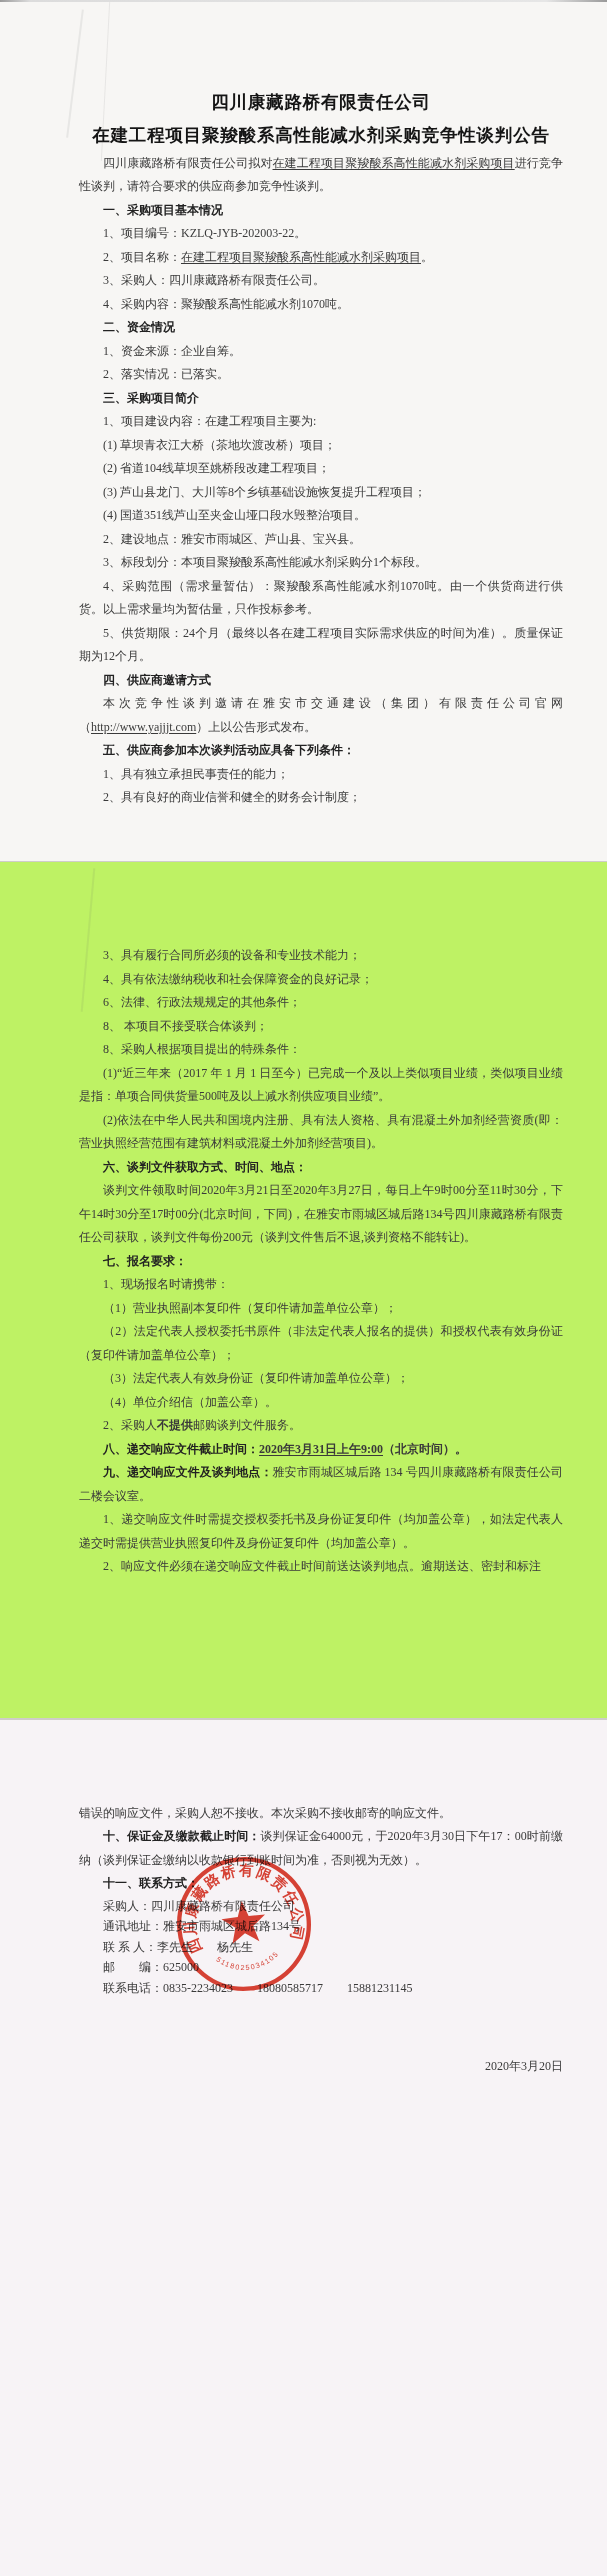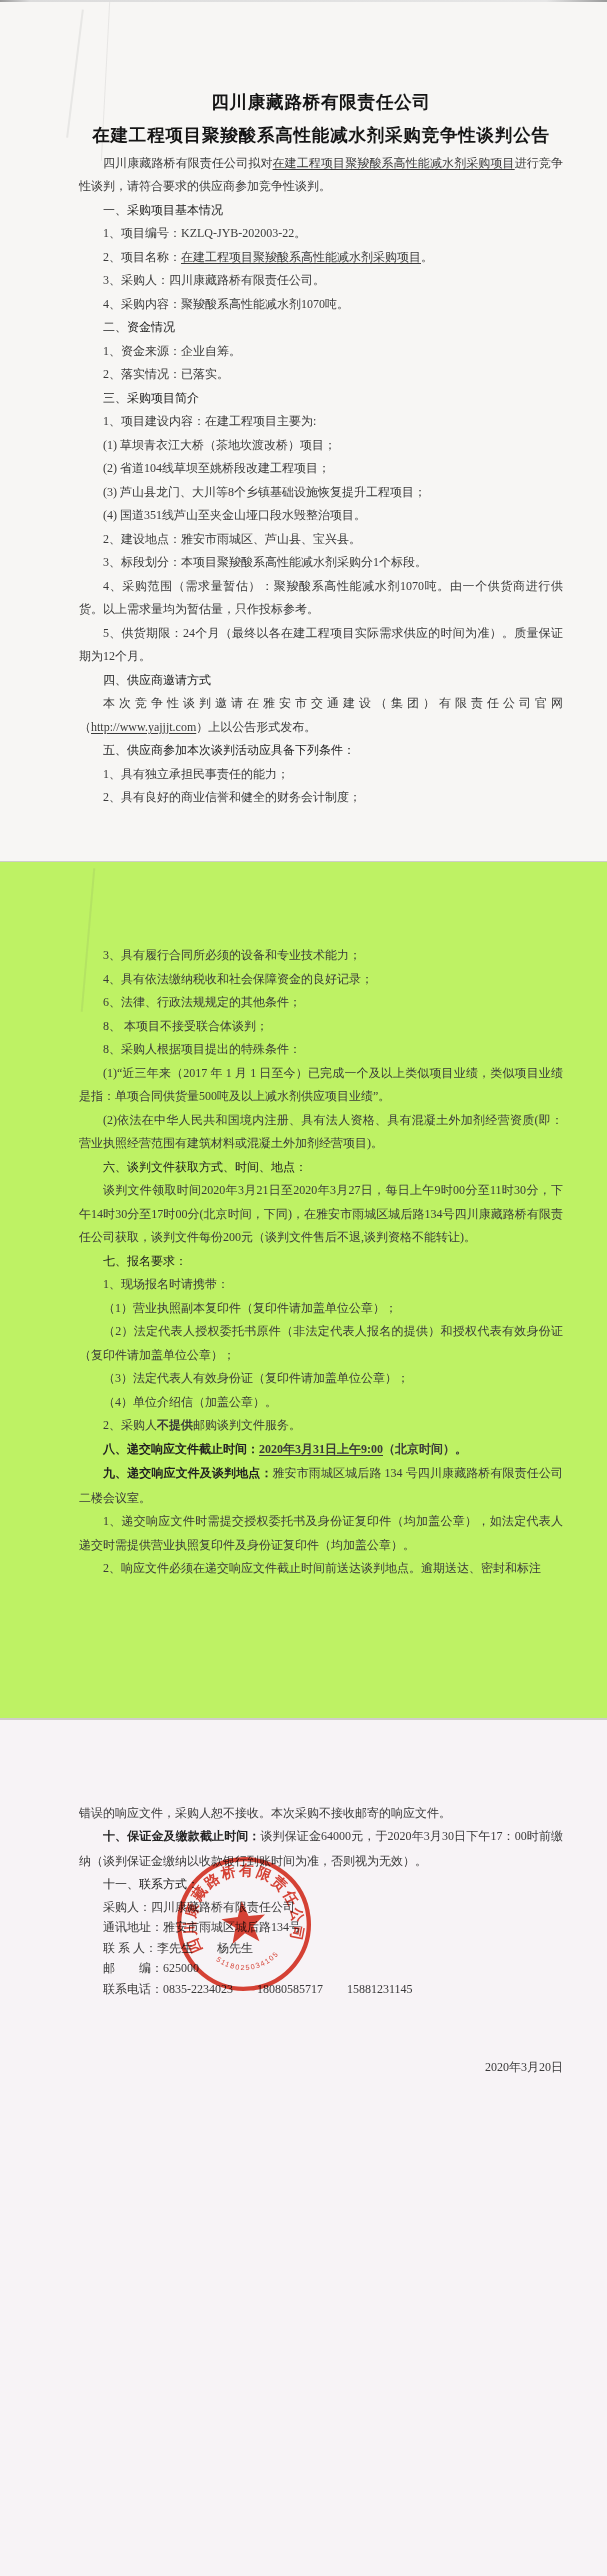--- a/index.html
+++ b/index.html
@@ -8,22 +8,22 @@
   .sheet{position:relative;width:607px;box-sizing:border-box;padding:0 44px 0 79px;overflow:hidden;}
   .sheet-1{height:859px;background:#f7f6f4;padding-top:84px;}
   .sheet-2{height:856px;background:#bef264;padding-top:82px;}
   .sheet-3{height:911px;background:#f7f3f6;padding-top:82px;}
   .seam{height:1.5px;background:#cfcdc9;box-shadow:0 0.8px 1.5px rgba(0,0,0,.15);}
   .title{font-family:"Liberation Sans","DejaVu Sans",sans-serif;font-weight:bold;
          font-size:17.5px;line-height:33px;margin:0;text-align:center;color:#151515;letter-spacing:0.8px;}
   .bd{margin:0;font-size:12px;line-height:23.5px;color:#3a3a3a;text-align:justify;}
   .indent{text-indent:24px;}
   .noindent{text-indent:0;}
-  .h{font-family:"Liberation Sans","DejaVu Sans",sans-serif;font-weight:normal;color:#222;}
-  .hb{font-family:Liberation Mono, monospace;font-weight:bold;color:#222;}
+  .h{font-family:"Liberation Sans","DejaVu Sans",sans-serif;font-weight:bold;color:#222;}
+  .hb{font-family:Liberation Sans, sans-serif;font-weight:bold;color:#222;}
   .b{font-weight:bold;}
   .u{text-decoration:underline;text-underline-offset:2.3px;}
   .tight{line-height:20.5px;}
   .date{margin-top:57px;text-align:right;text-indent:0;}
   .crease{position:absolute;background:rgba(100,100,100,.10);pointer-events:none;}
   .c1{left:74px;top:7.6px;width:1.5px;height:129px;transform:rotate(7deg);}
   .c2{left:105px;top:0;width:0.8px;height:159px;transform:rotate(3deg);}
   .c3{left:87px;top:6px;width:1.5px;height:144px;transform:rotate(5deg);}
   .seal{position:absolute;left:172px;top:132px;width:144px;height:144px;
         mix-blend-mode:multiply;opacity:.92;pointer-events:none;}

